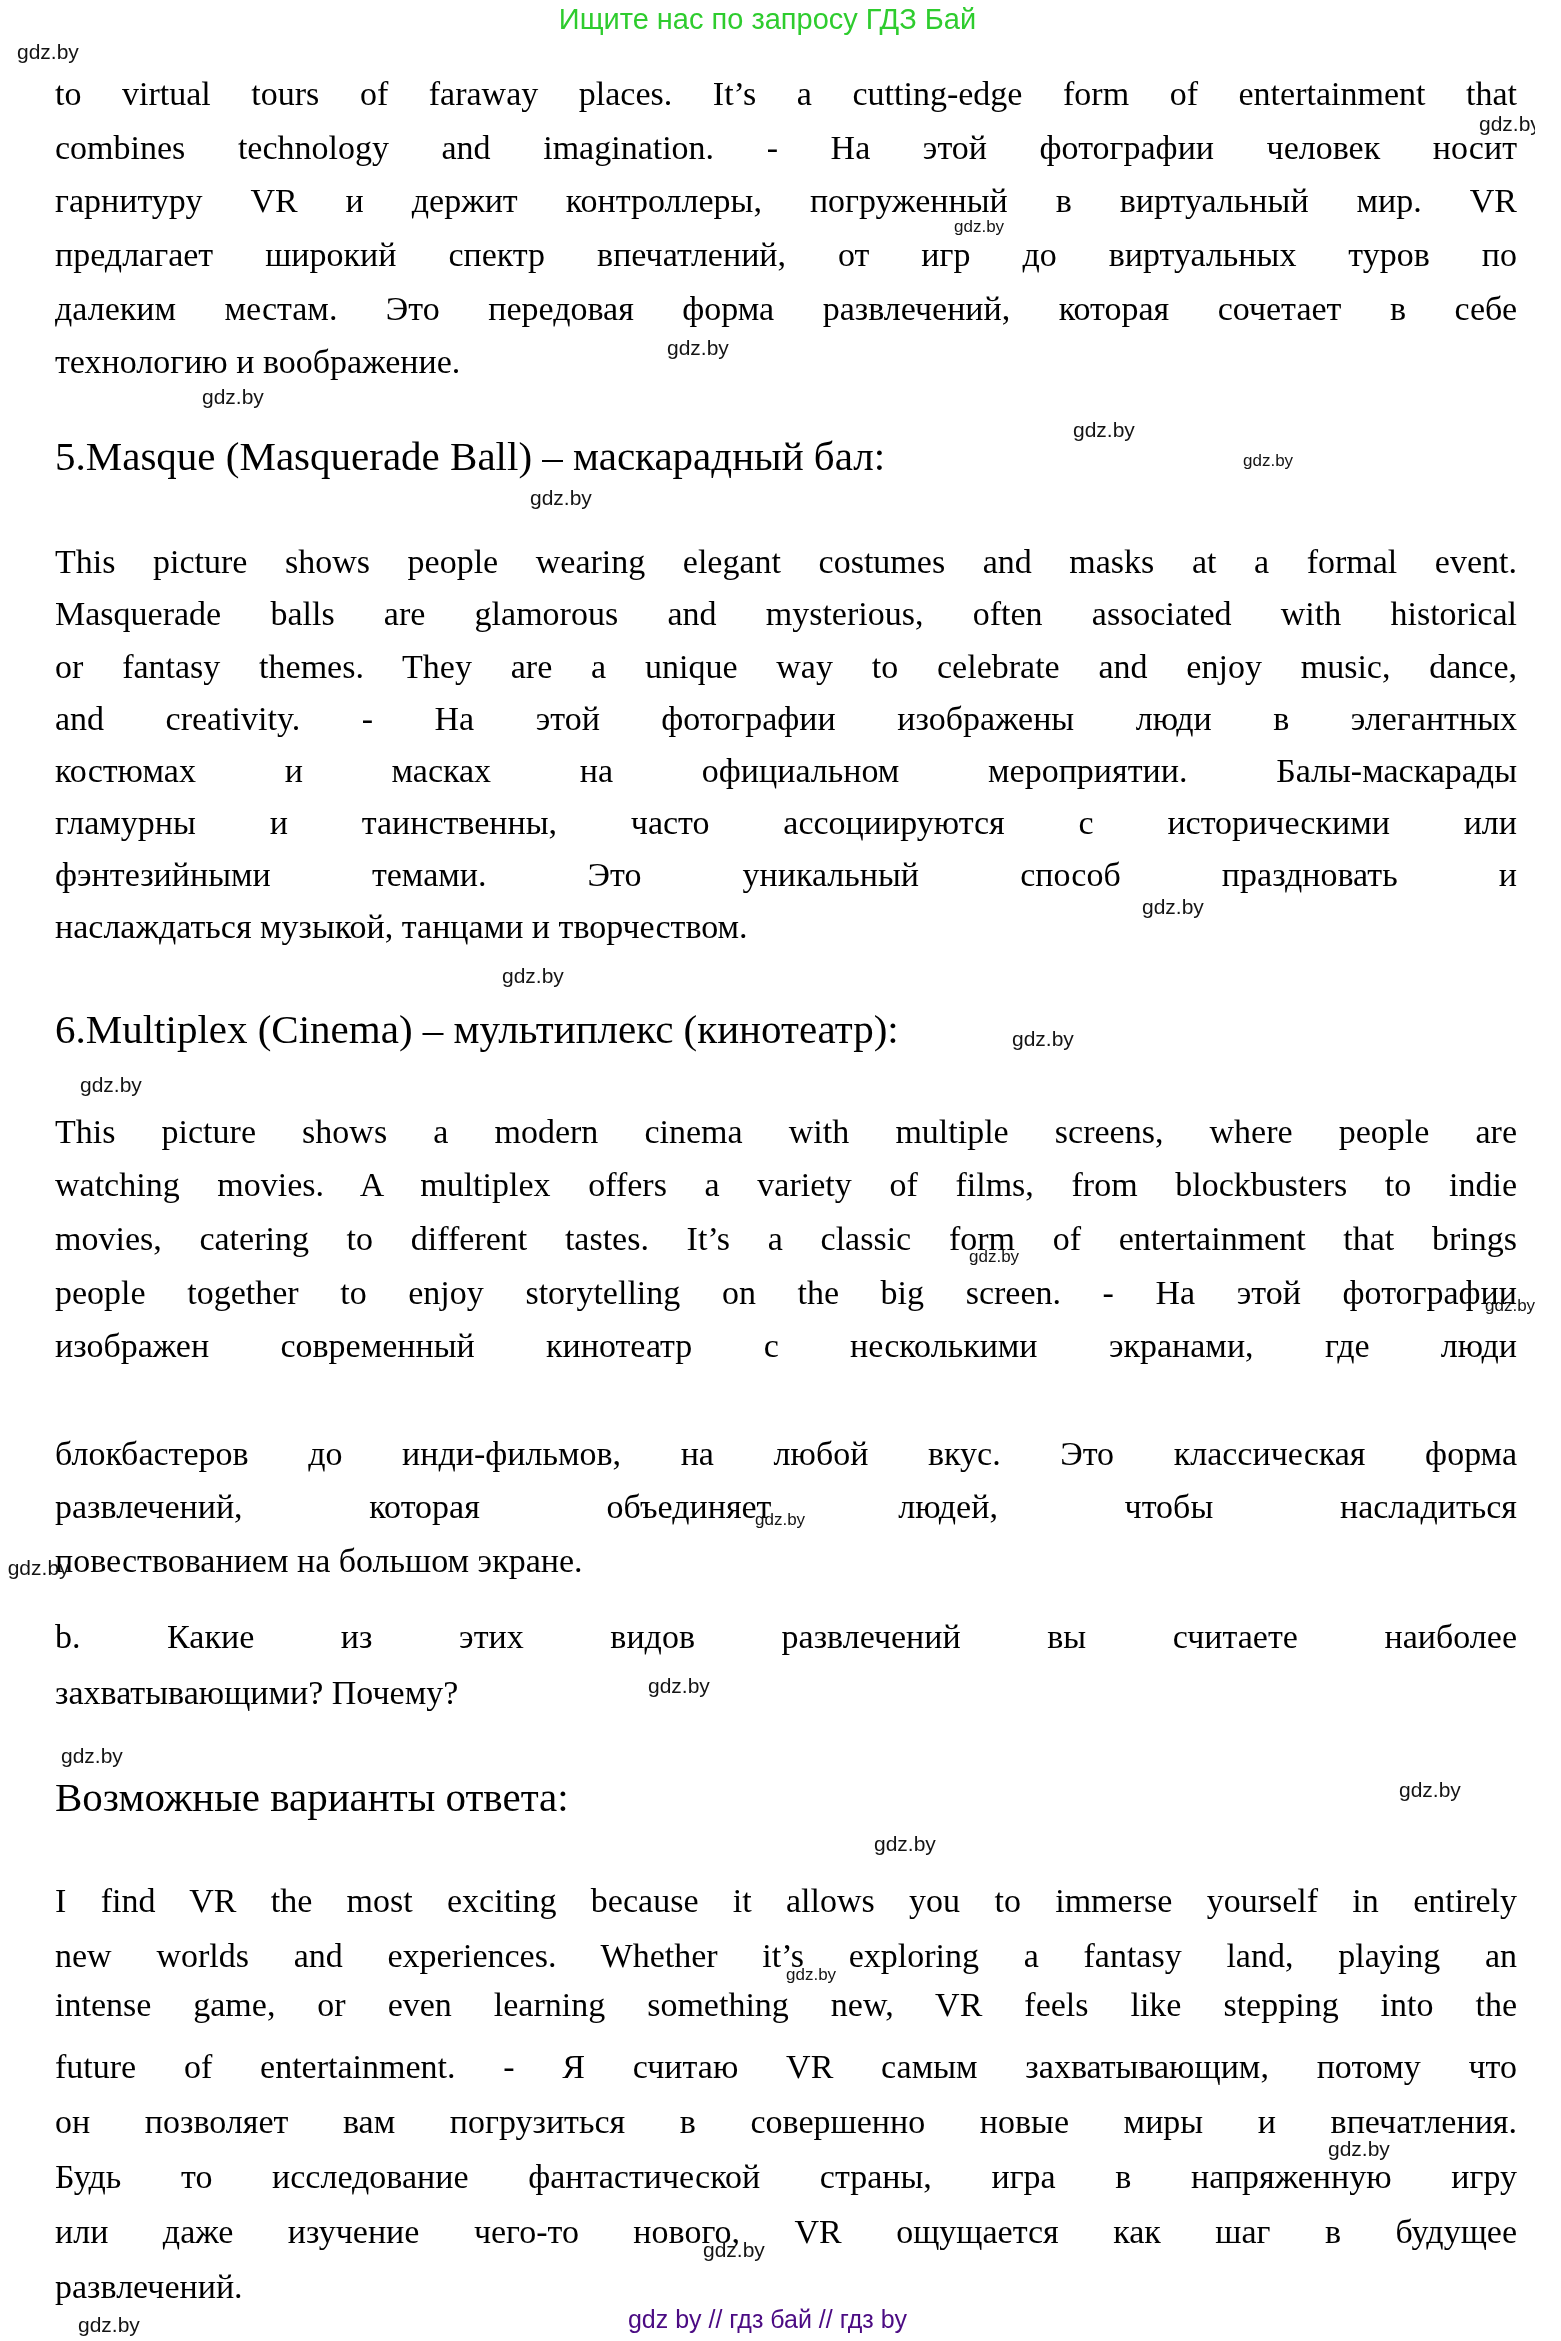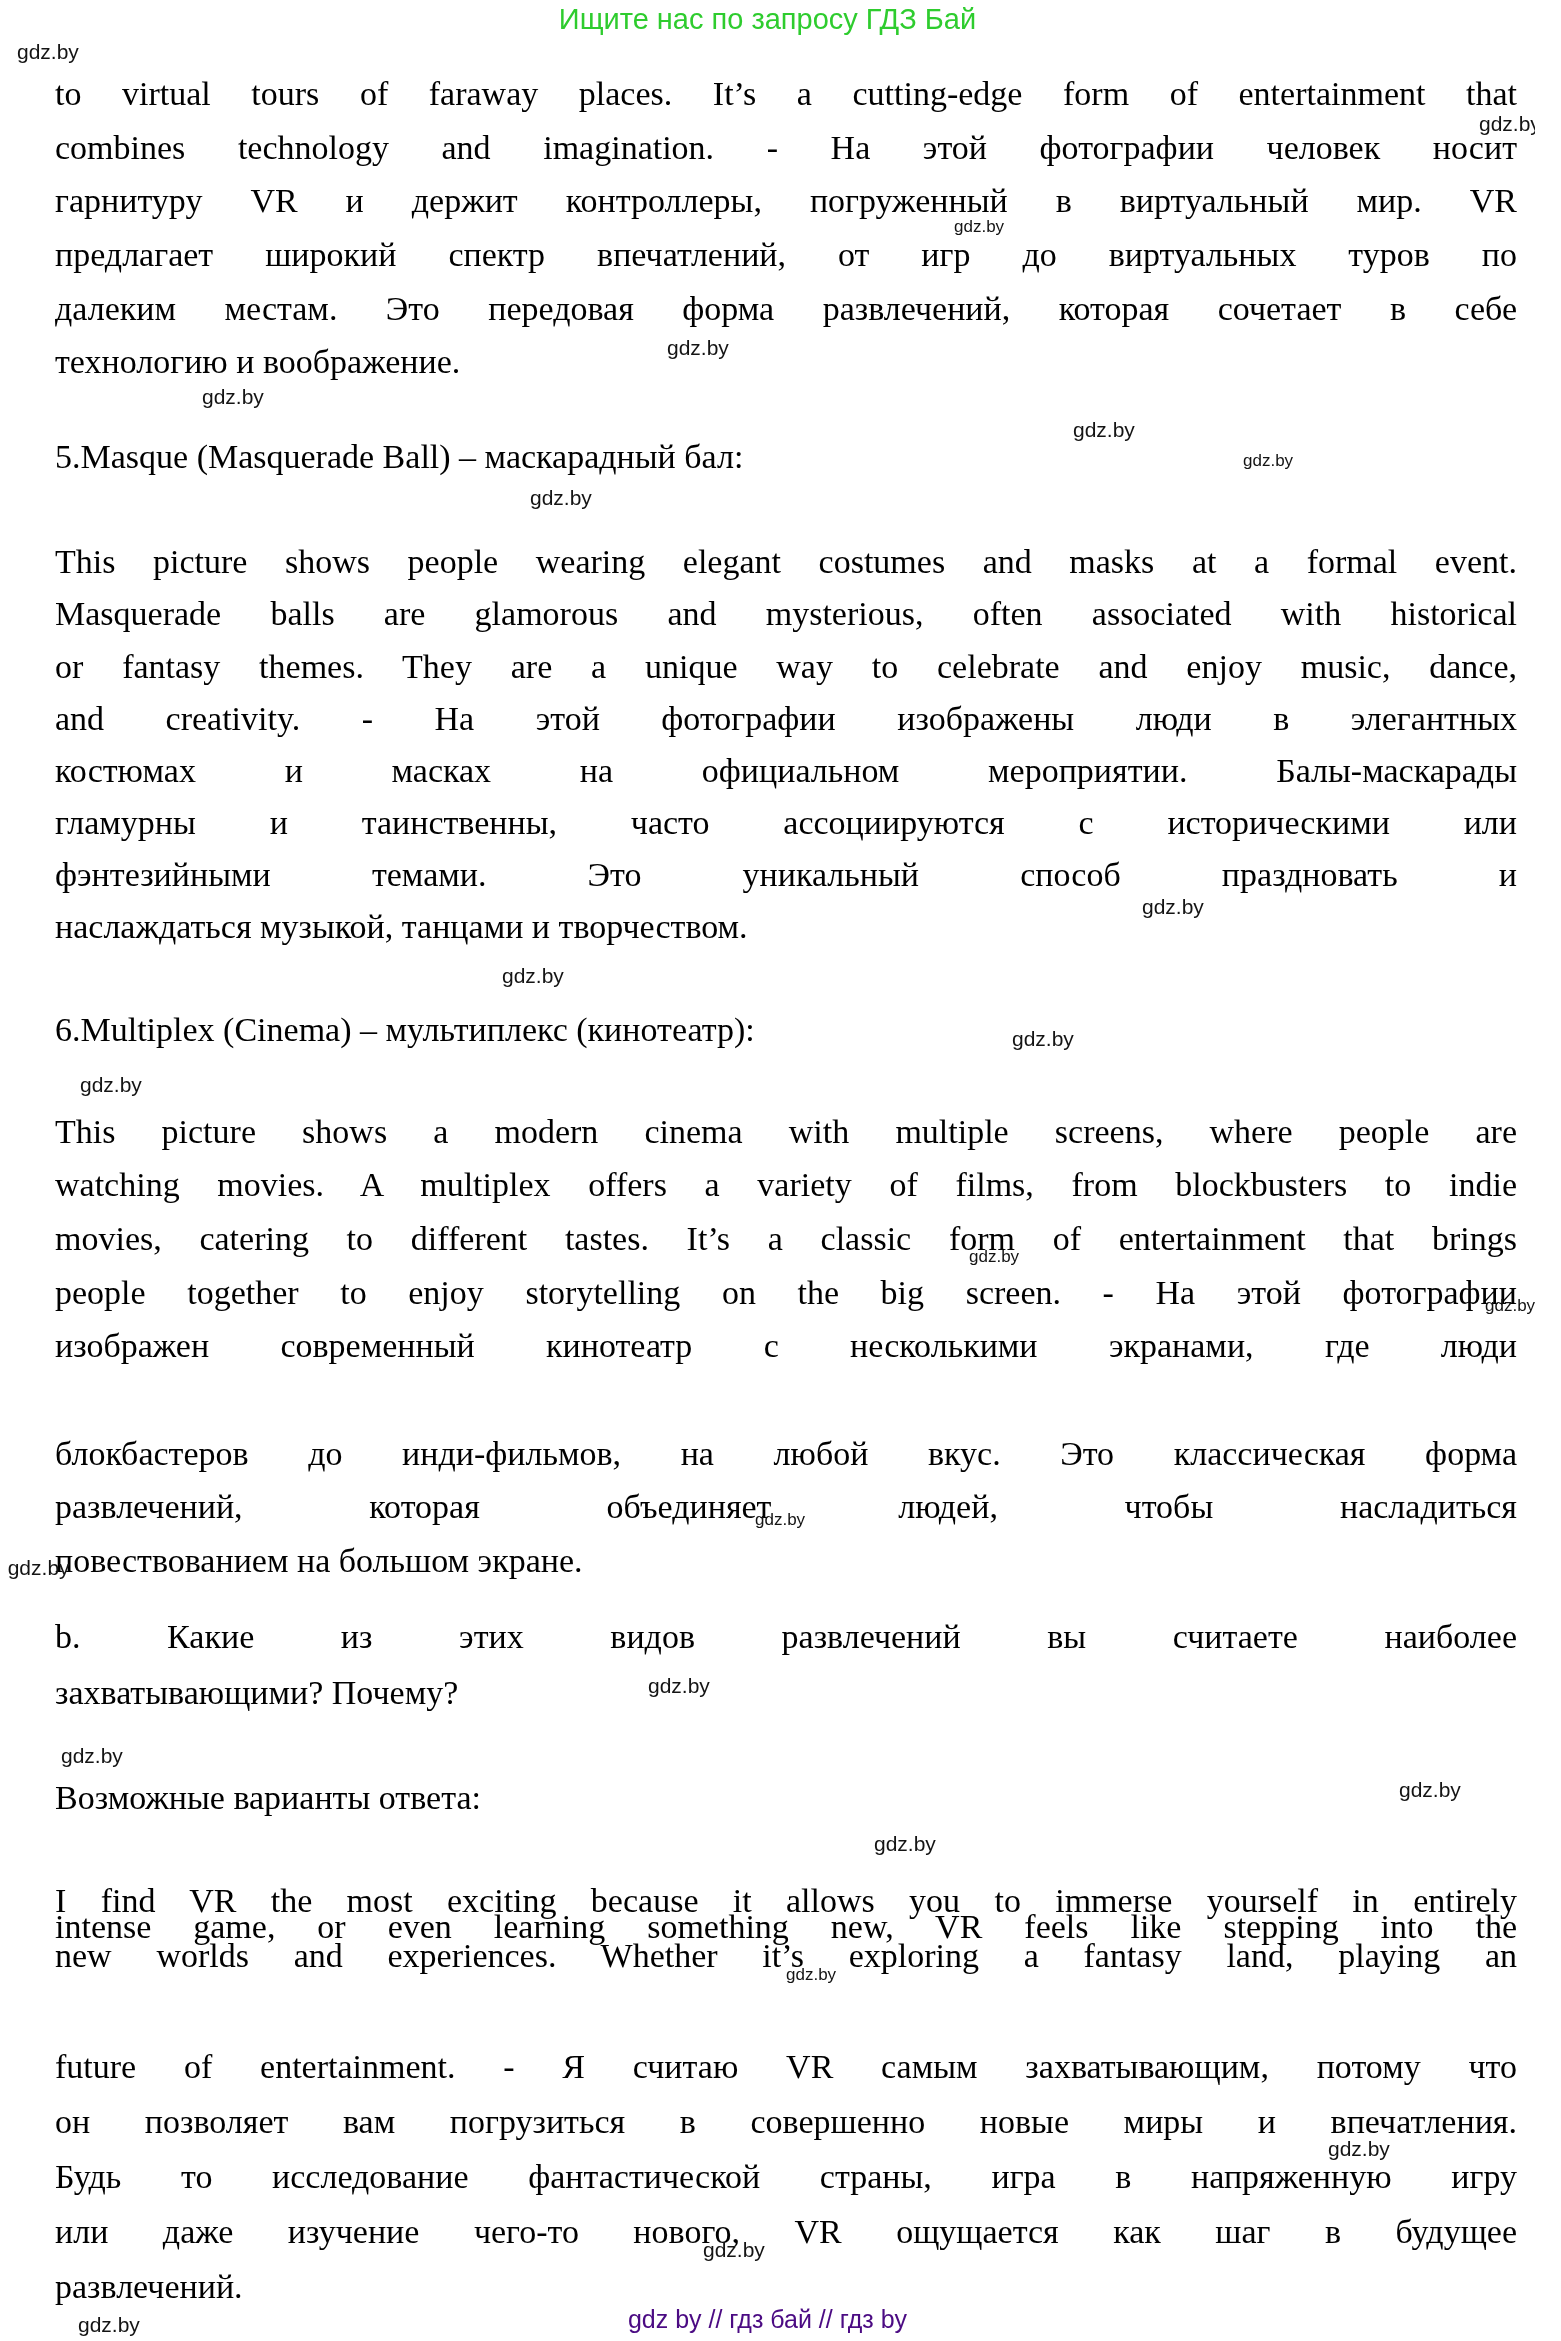--- a/index.html
+++ b/index.html
@@ -3,21 +3,21 @@
 <meta charset="utf-8">
 <style>
   html,body{margin:0;padding:0;background:#ffffff;}
   .page{position:relative;width:1535px;height:2342px;background:#ffffff;color:#000;
         font-family:"Liberation Serif","DejaVu Serif",serif;overflow:hidden;}
   .header{position:absolute;top:3.1px;left:0;width:100%;text-align:center;
         font-family:"Liberation Sans","DejaVu Sans",sans-serif;font-size:29px;color:#2ECC2E;}
   .jl{position:absolute;left:55px;width:1462px;height:43px;font-size:34px;line-height:43px;
         text-align:justify;text-align-last:justify;}
   .jl.last{text-align:left;text-align-last:left;}
-  .hl{position:absolute;left:55px;font-size:34px;line-height:43px;white-space:nowrap;}
+  .hl{position:absolute;left:55px;font-size:41px;line-height:43px;white-space:nowrap;}
   .wm{position:absolute;font-family:"Liberation Sans","DejaVu Sans",sans-serif;
         font-size:21px;line-height:1.1;color:#141414;}
   .wm.sm{font-size:17px;}
   .footer{position:absolute;top:2305px;left:0;width:100%;text-align:center;
         font-family:"Liberation Sans","DejaVu Sans",sans-serif;font-size:25px;color:#4B0B83;}
 </style>
 </head>
 <body>
 
 <div class="page">
@@ -53,21 +53,21 @@
   <div class="jl" style="top:1485px">развлечений, которая объединяет людей, чтобы насладиться</div>
   <div class="jl last" style="top:1539px">повествованием на большом экране.</div>
 
   <div class="jl" style="top:1615px">b. Какие из этих видов развлечений вы считаете наиболее</div>
   <div class="jl last" style="top:1671px">захватывающими? Почему?</div>
 
   <div class="hl" style="top:1776px">Возможные варианты ответа:</div>
 
   <div class="jl" style="top:1879px">I find VR the most exciting because it allows you to immerse yourself in entirely</div>
   <div class="jl" style="top:1934px">new worlds and experiences. Whether it’s exploring a fantasy land, playing an</div>
-  <div class="jl" style="top:1905px">intense game, or even learning something new, VR feels like stepping into the</div>
+  <div class="jl" style="top:1983px">intense game, or even learning something new, VR feels like stepping into the</div>
   <div class="jl" style="top:2045px">future of entertainment. - Я считаю VR самым захватывающим, потому что</div>
   <div class="jl" style="top:2100px">он позволяет вам погрузиться в совершенно новые миры и впечатления.</div>
   <div class="jl" style="top:2155px">Будь то исследование фантастической страны, игра в напряженную игру</div>
   <div class="jl" style="top:2210px">или даже изучение чего-то нового, VR ощущается как шаг в будущее</div>
   <div class="jl last" style="top:2265px">развлечений.</div>
 
   <span class="wm" style="left:17px;top:40px">gdz.by</span>
   <span class="wm" style="left:1479px;top:112px">gdz.by</span>
   <span class="wm sm" style="left:954px;top:218px">gdz.by</span>
   <span class="wm" style="left:667px;top:336px">gdz.by</span>

